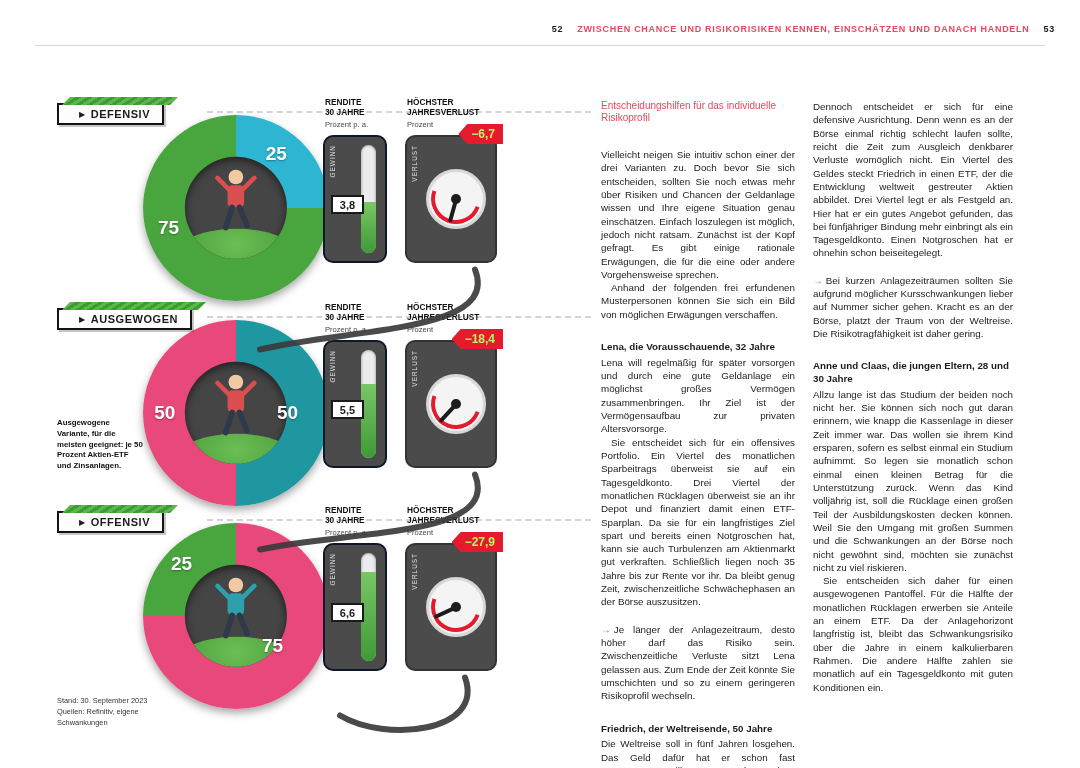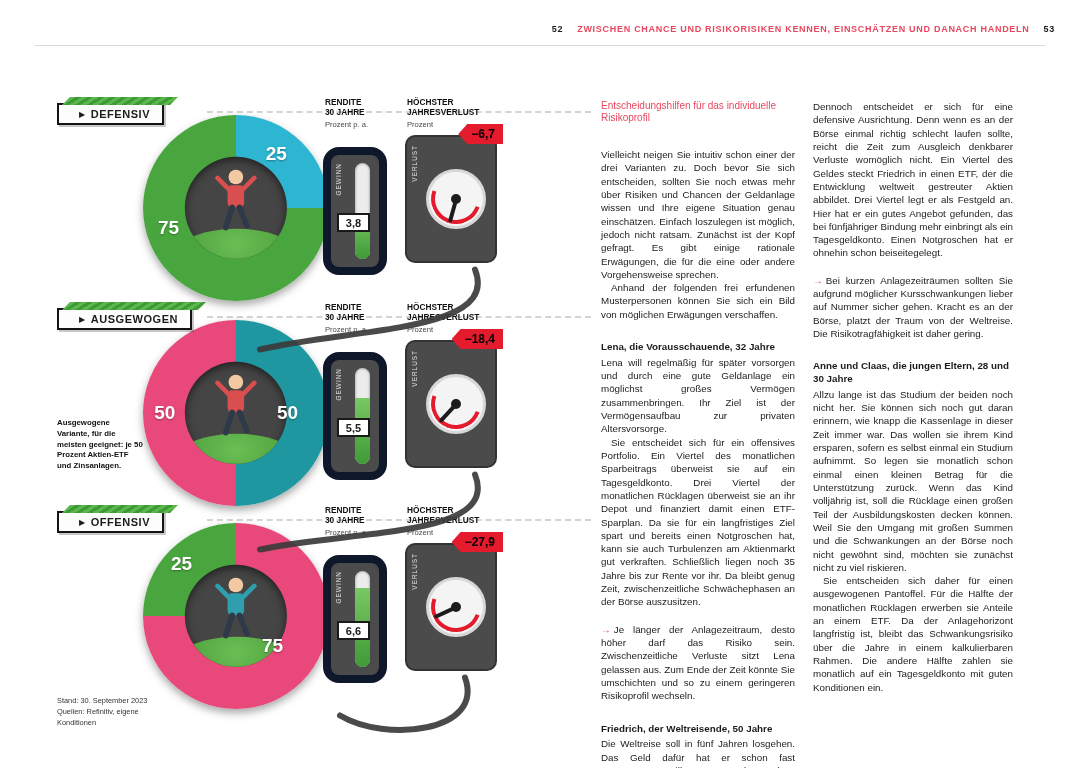--- a/index.html
+++ b/index.html
@@ -43,33 +43,33 @@
 
   .caption{position:absolute;left:2px;top:118px;width:86px;font-size:7.8px;font-weight:bold;
          line-height:1.38;color:#101010}
   .s2 .caption{top:70px}
 
   .gtitle{position:absolute;top:2px;font-size:8.3px;font-weight:bold;line-height:1.25;color:#101010}
   .gt-sub{font-weight:normal;color:#474747;font-size:7.6px;margin-top:2px}
   .rendite-title{left:270px;width:60px}
   .verlust-title{left:352px;width:92px}
 
-  .thermo{position:absolute;left:268px;top:52px;width:64px;height:128px;background:var(--gauge,#4b4b4b);
-          border:8px solid #0f172a;border-radius:16px;z-index:3}
+  .thermo{position:absolute;left:268px;top:40px;width:64px;height:128px;background:var(--gauge,#4b4b4b);
+          border:2px solid #0f172a;border-radius:10px;z-index:3}
   .vlabel{position:absolute;left:4px;top:8px;writing-mode:vertical-rl;transform:rotate(180deg);
           font-size:6.4px;letter-spacing:.16em;color:#e2e2e2}
   .tube{position:absolute;right:9px;top:8px;bottom:8px;width:15px;background:#ececec;border-radius:8px;
           overflow:hidden;box-shadow:inset 0 0 3px rgba(0,0,0,.45)}
   .tube-fill{position:absolute;left:0;bottom:0;width:100%;background:linear-gradient(180deg,#79c765,#3f9a35)}
   .value-box{position:absolute;left:6px;top:58px;width:33px;height:19px;background:#fff;border:2px solid #1a1a1a;
           display:flex;align-items:center;justify-content:center;font-size:11px;font-weight:bold}
 
   .lossg{position:absolute;left:350px;top:40px;width:92px;height:128px;background:var(--gauge,#4b4b4b);
           border:2px solid #333;border-radius:10px;z-index:3}
-  .badge{position:absolute;top:-13px;right:-8px;background:var(--badge,#e31b2d);color:#000000;font-size:12px;
+  .badge{position:absolute;top:-13px;right:-8px;background:var(--badge,#e31b2d);color:#bef264;font-size:12px;
           font-weight:bold;padding:3px 8px 3px 13px;z-index:6;
           clip-path:polygon(9px 0,100% 0,100% 100%,9px 100%,0 50%)}
   .dial{position:absolute;right:9px;top:32px;width:60px;height:60px;border-radius:50%;background:#f4f4f4;
           border:3px solid #d8d8d8}
   .dial::before{content:"";position:absolute;inset:2px;border-radius:50%;border:4px solid transparent;
           border-bottom-color:var(--badge,#e31b2d);border-left-color:var(--badge,#e31b2d);transform:rotate(-25deg)}
   .dial-needle{position:absolute;left:50%;top:50%;width:3.5px;height:24px;background:#1c1c1c;
           transform-origin:center top;border-radius:2px}
   .dial-hub{position:absolute;left:50%;top:50%;width:10px;height:10px;background:#1c1c1c;border-radius:50%;
           transform:translate(-50%,-50%)}
@@ -264,21 +264,21 @@
         <span class="vlabel">VERLUST</span>
         <div class="dial">
           <div class="dial-needle" style="transform: translateX(-50%) rotate(65.1deg);"></div>
           <div class="dial-hub"></div>
         </div>
       </div>
     </div>
 
     <div class="source-note">
       <div>Stand: 30. September 2023</div>
-      <div>Quellen: Refinitiv, eigene Konditionen</div>
+      <div>Quellen: Refinitiv, eigene Schwankungen</div>
     </div>
   </div>
 
   <div class="textcol col1">
     <h1 class="article-heading">Entscheidungshilfen für das individuelle Risikoprofil</h1>
   <p>Vielleicht neigen Sie intuitiv schon einer der drei Varianten zu. Doch bevor Sie sich entscheiden, sollten Sie noch etwas mehr über Risiken und Chancen der Geldanlage wissen und Ihre eigene Situation genau einschätzen. Einfach loszulegen ist möglich, jedoch nicht ratsam. Zunächst ist der Kopf gefragt. Es gibt einige rationale Erwägungen, die für die eine oder andere Vorgehensweise sprechen.</p>
       <p class="indent">Anhand der folgenden frei erfundenen Musterpersonen können Sie sich ein Bild von möglichen Erwägungen verschaffen.</p>
       <div class="subhead">Lena, die Vorausschauende, 32 Jahre</div>
       <p>Lena will regelmäßig für später vorsorgen und durch eine gute Geldanlage ein möglichst großes Vermögen zusammenbringen. Ihr Ziel ist der Vermögensaufbau zur privaten Altersvorsorge.</p>
       <p class="indent">Sie entscheidet sich für ein offensives Portfolio. Ein Viertel des monatlichen Sparbeitrags überweist sie auf ein Tagesgeldkonto. Drei Viertel der monatlichen Rücklagen überweist sie an ihr Depot und finanziert damit einen ETF-Sparplan. Da sie für ein langfristiges Ziel spart und bereits einen Notgroschen hat, kann sie auch Turbulenzen am Aktienmarkt gut verkraften. Schließlich liegen noch 35 Jahre bis zur Rente vor ihr. Da bleibt genug Zeit, zwischenzeitliche Schwächephasen an der Börse auszusitzen.</p>

